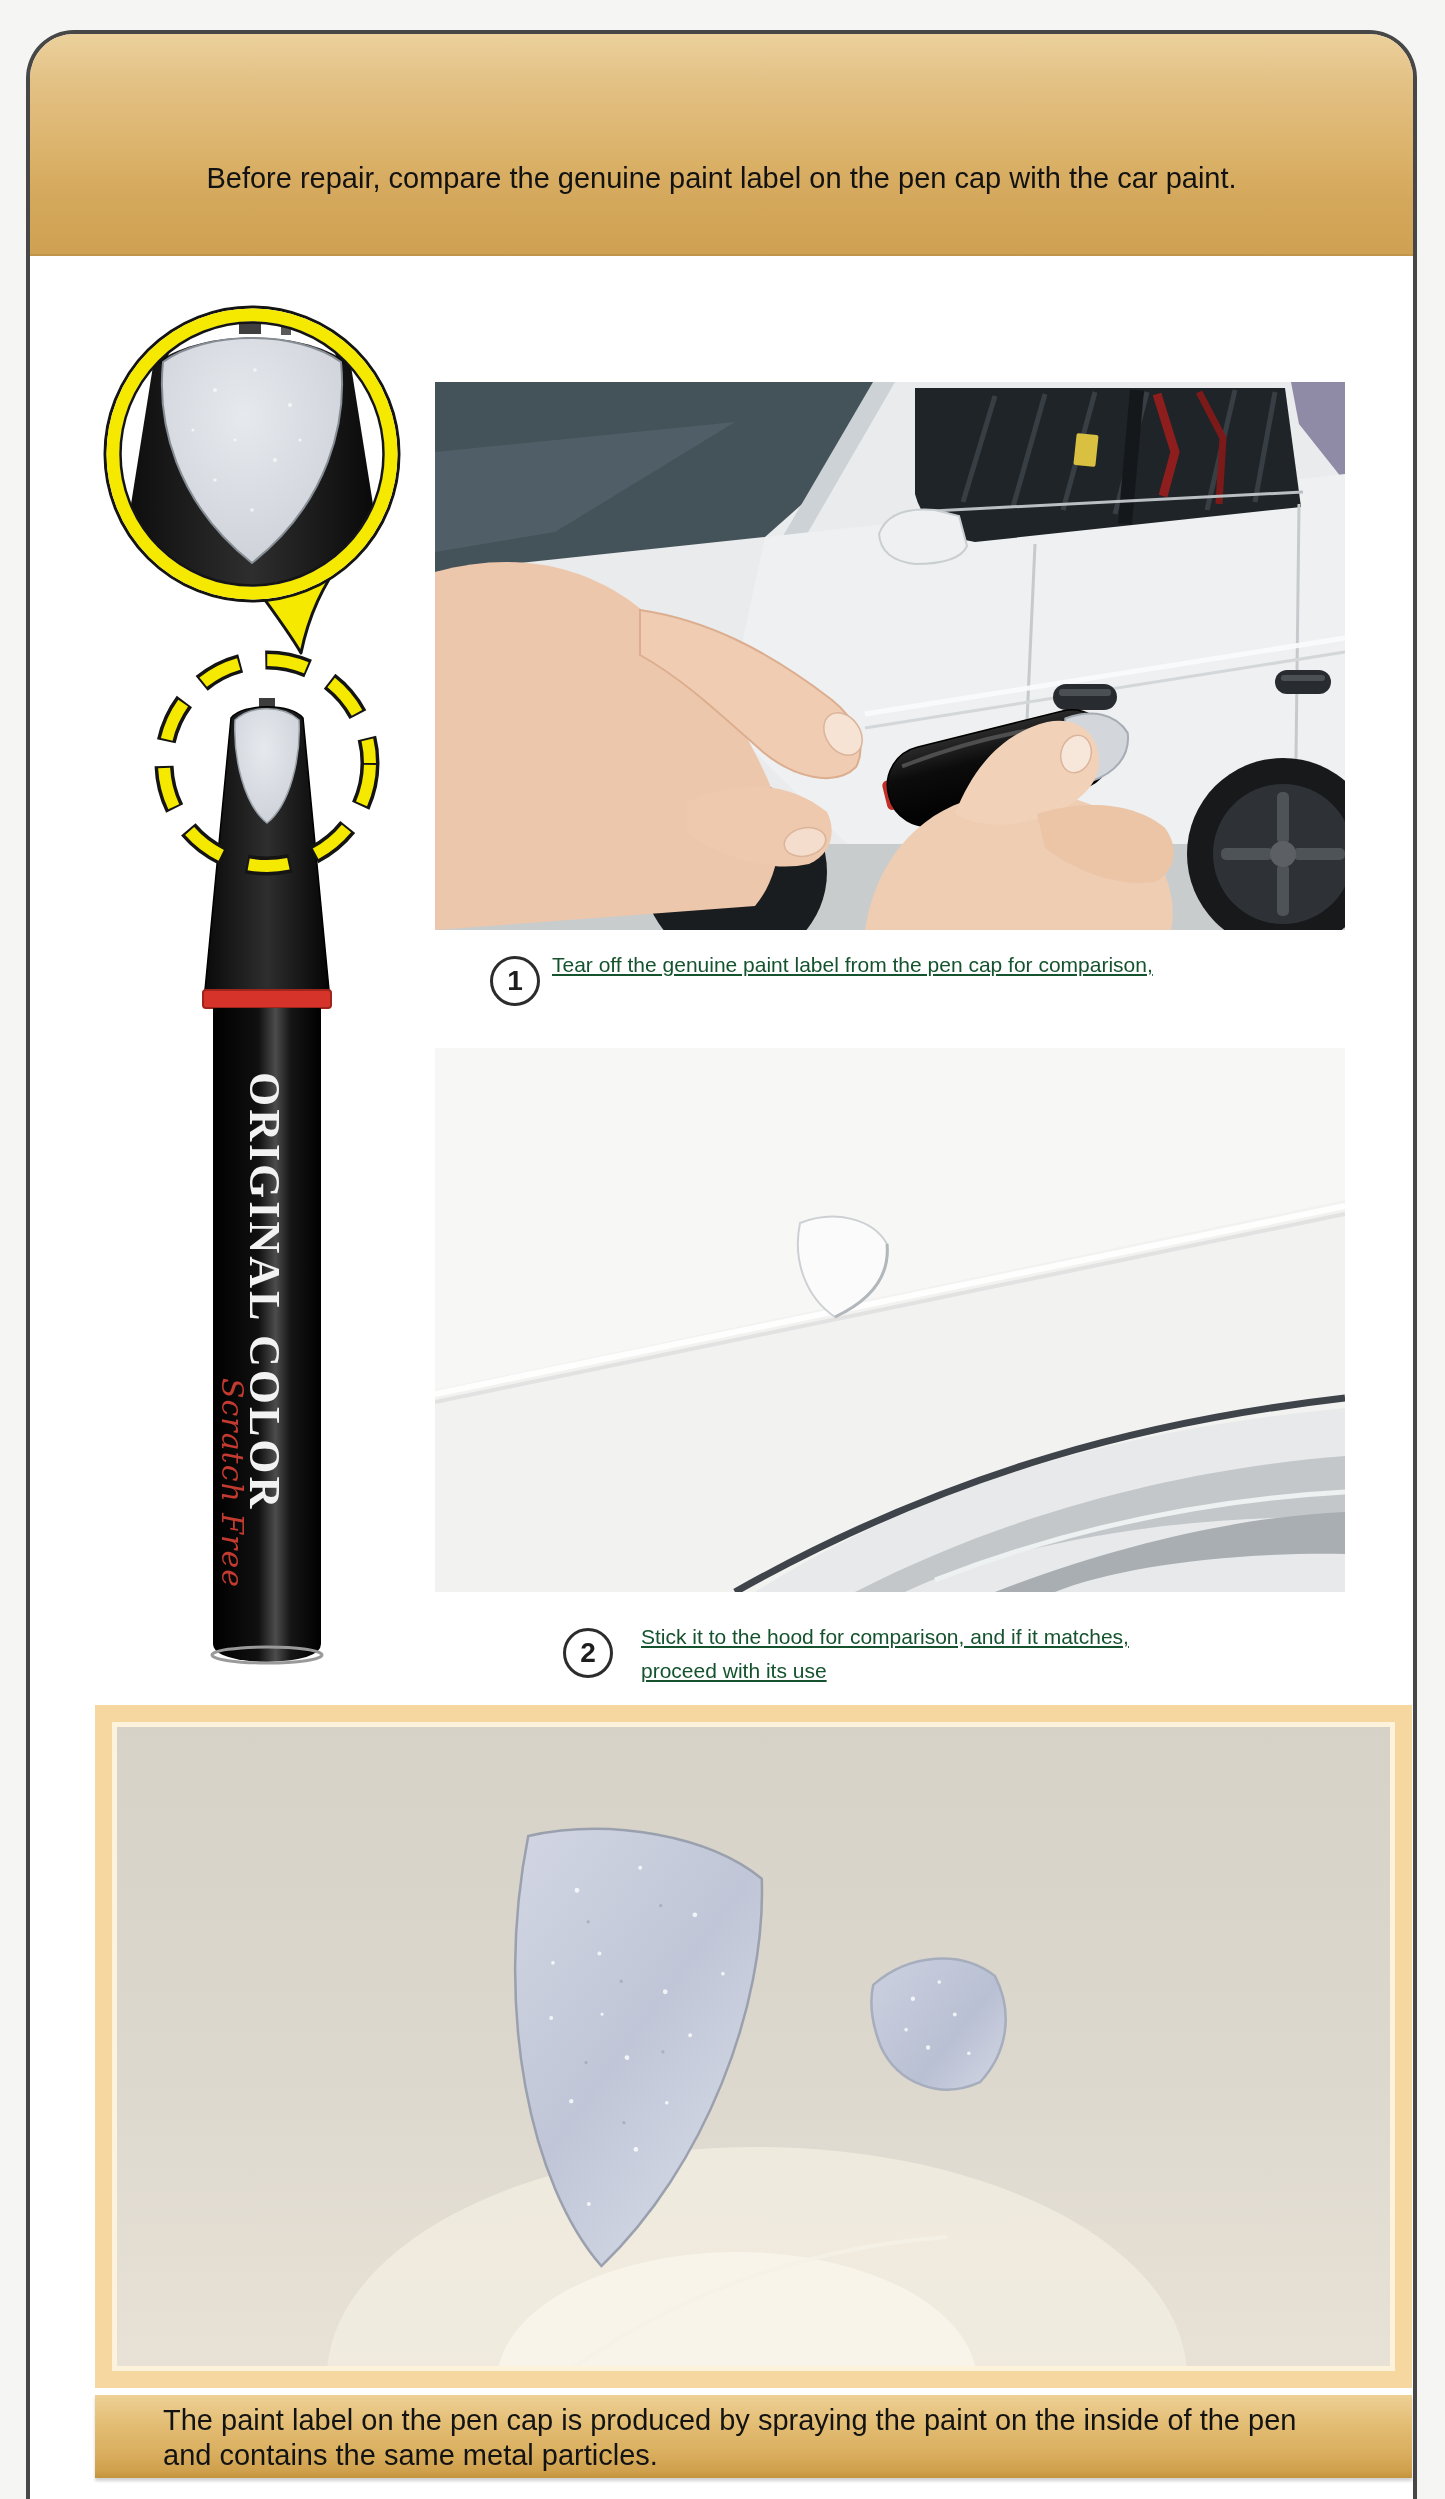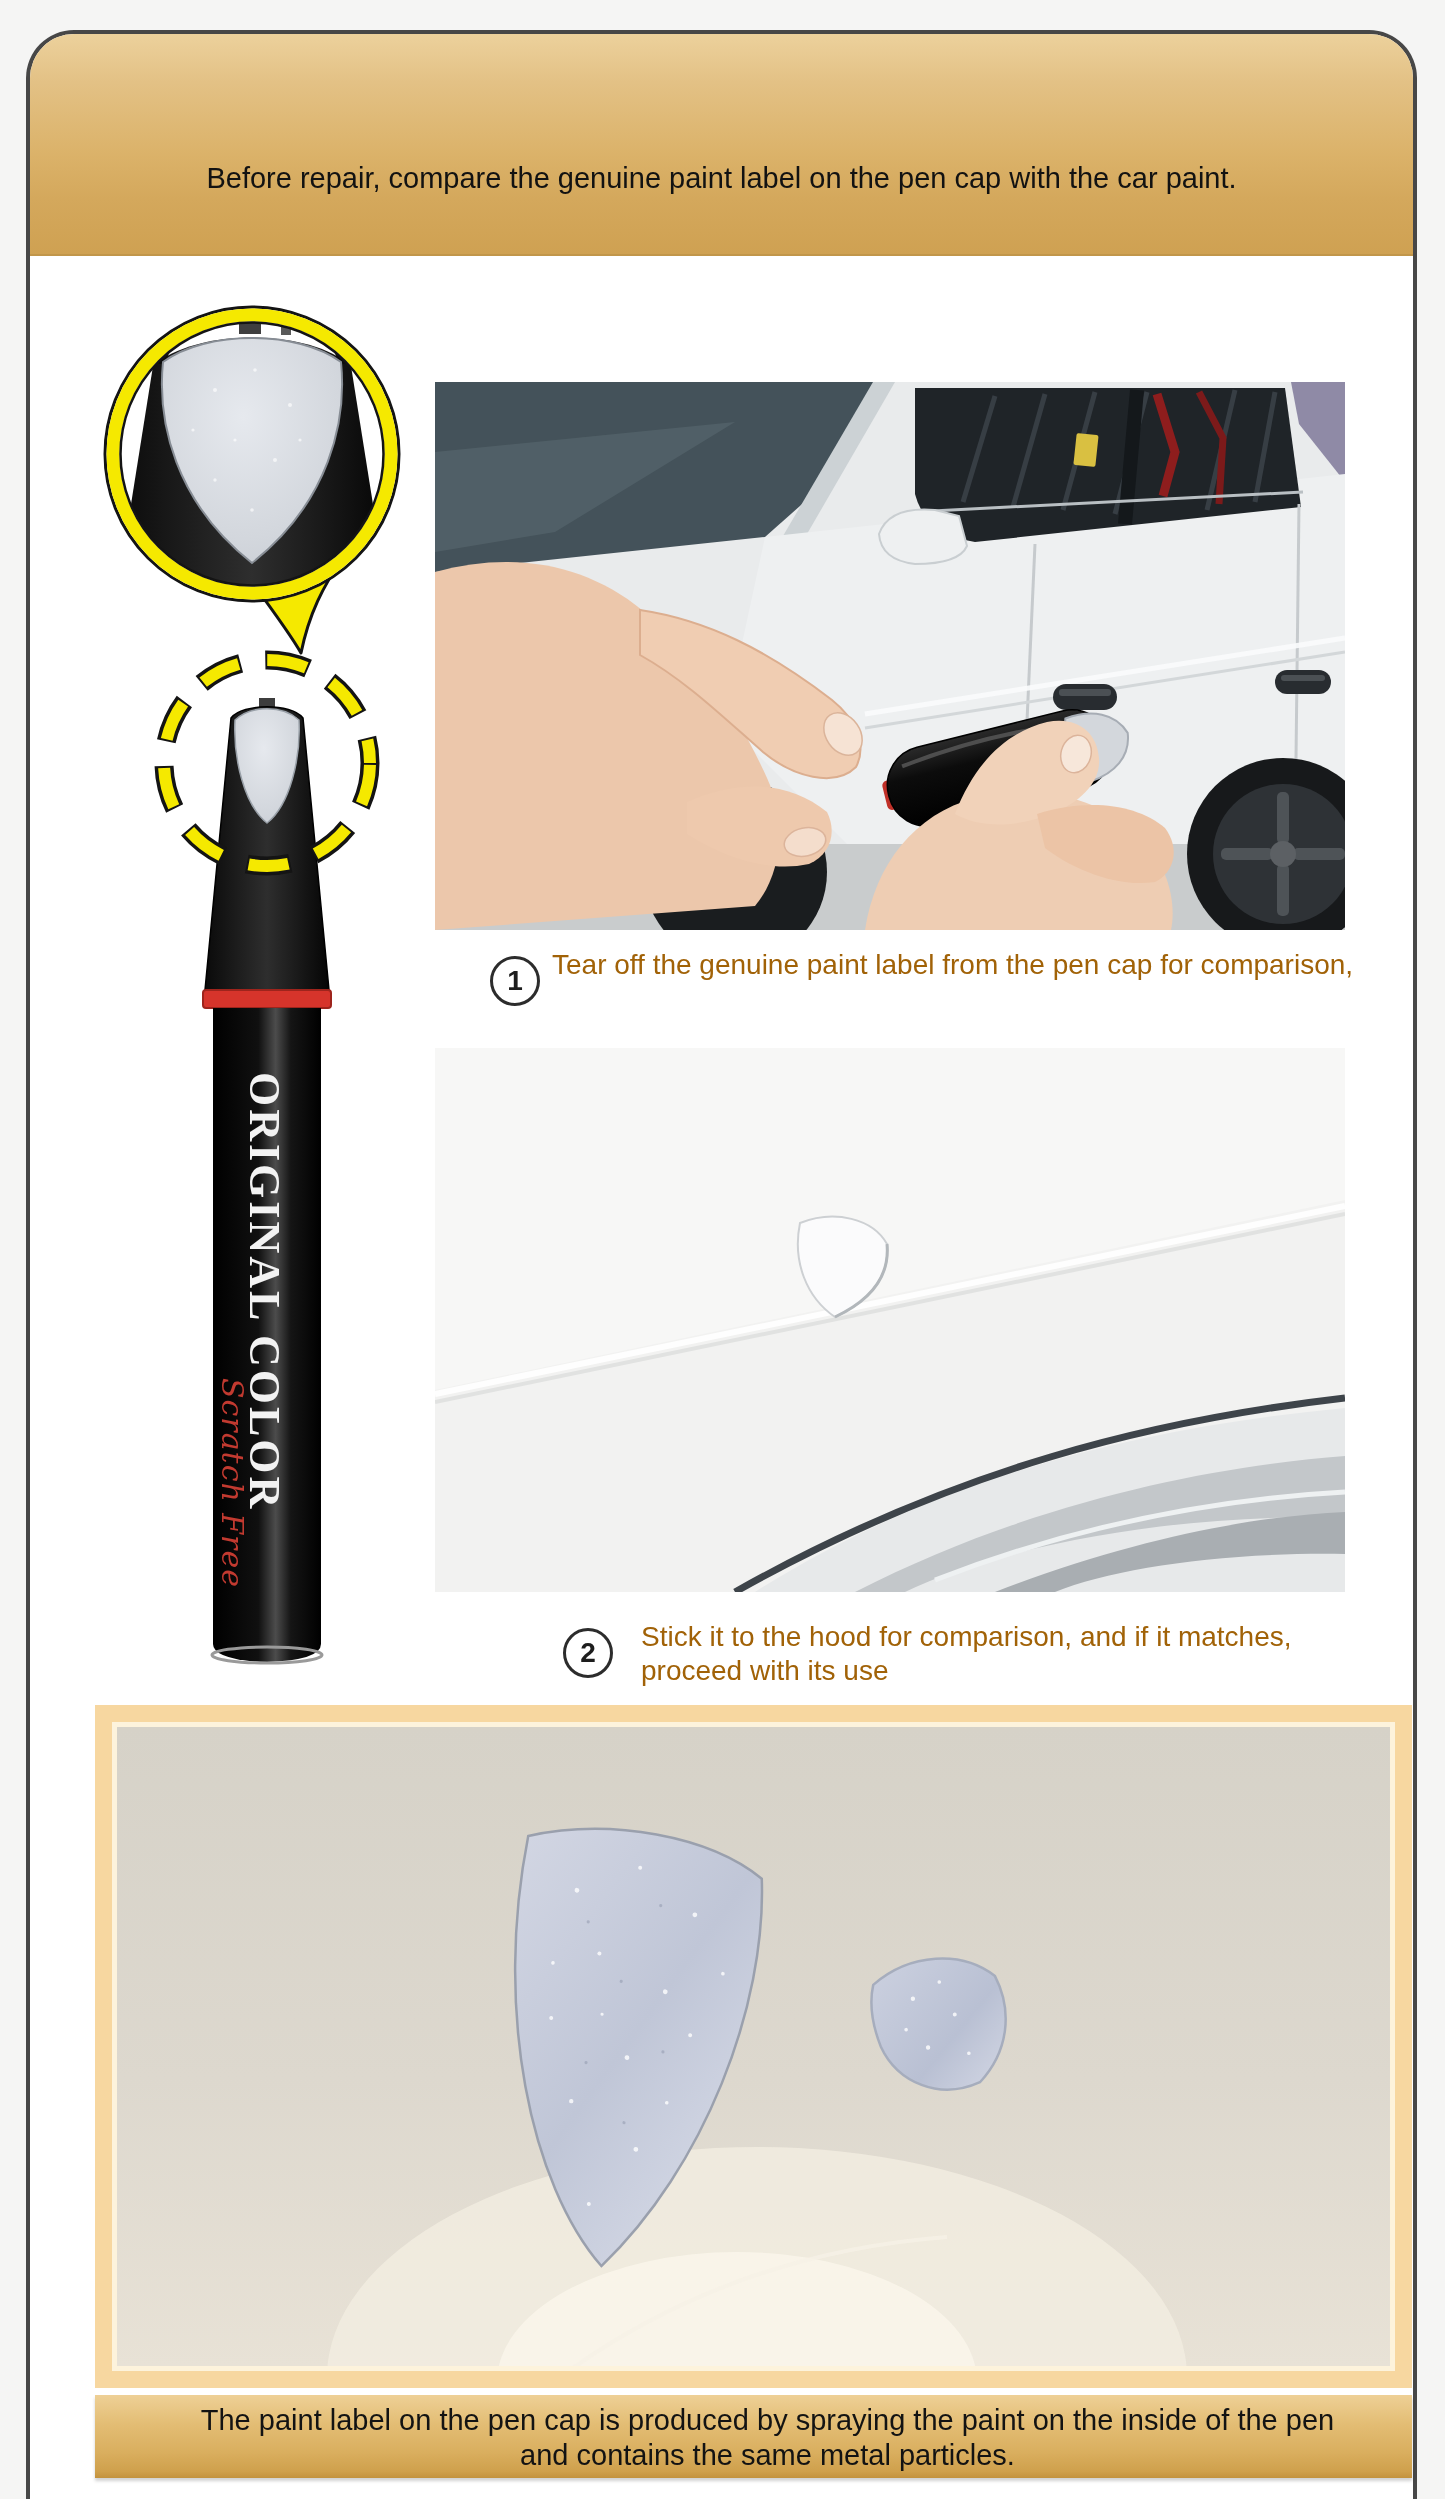--- a/index.html
+++ b/index.html
@@ -16,27 +16,27 @@
          color:#38301f;letter-spacing:.5px;}
   .subtitle{position:absolute;left:0;top:128px;width:100%;text-align:center;
             font-size:29px;font-weight:500;color:#121212;}
   
   .abs{position:absolute;}
   .photo{background:#eee;}
   .step{display:flex;align-items:flex-start;}
   .step-num{flex:0 0 auto;width:44px;height:44px;border:3px solid #2c2c2c;border-radius:50%;
             display:flex;align-items:center;justify-content:center;
             font-size:28px;font-weight:600;color:#1d1d1d;background:#fff;}
-  .step-text{font-size:28px;color:#a16207;line-height:34px;font-weight:500;}
+  .step-text{font-size:21px;color:#14532d;line-height:34px;font-weight:500;text-decoration:underline;}
   .frame{background:#f7d7a0;padding:17px;}
   .frame-inner{background:#fdf3dc;padding:5px;width:100%;height:100%;box-sizing:border-box;}
   .frame-inner svg{display:block;}
   .footer-bar{background:linear-gradient(180deg,#eed096 0%,#e3bd74 35%,#d9ae5e 70%,#cfa04c 92%,#c3923d 100%);
               box-shadow:0 3px 3px rgba(0,0,0,.18);}
-  .footer-text{padding:8px 40px 0 68px;font-size:29px;line-height:35px;color:#131313;font-weight:500;text-align:center;}
+  .footer-text{padding:8px 40px 0 68px;font-size:29px;line-height:35px;color:#131313;font-weight:500;}
   svg{display:block;}
 </style>
 </head>
 <body>
 
 <div class="page">
 
   <div class="card">
     <div class="header">
       <div class="subtitle">Before repair, compare the genuine paint label on the pen cap with the car paint.</div>

